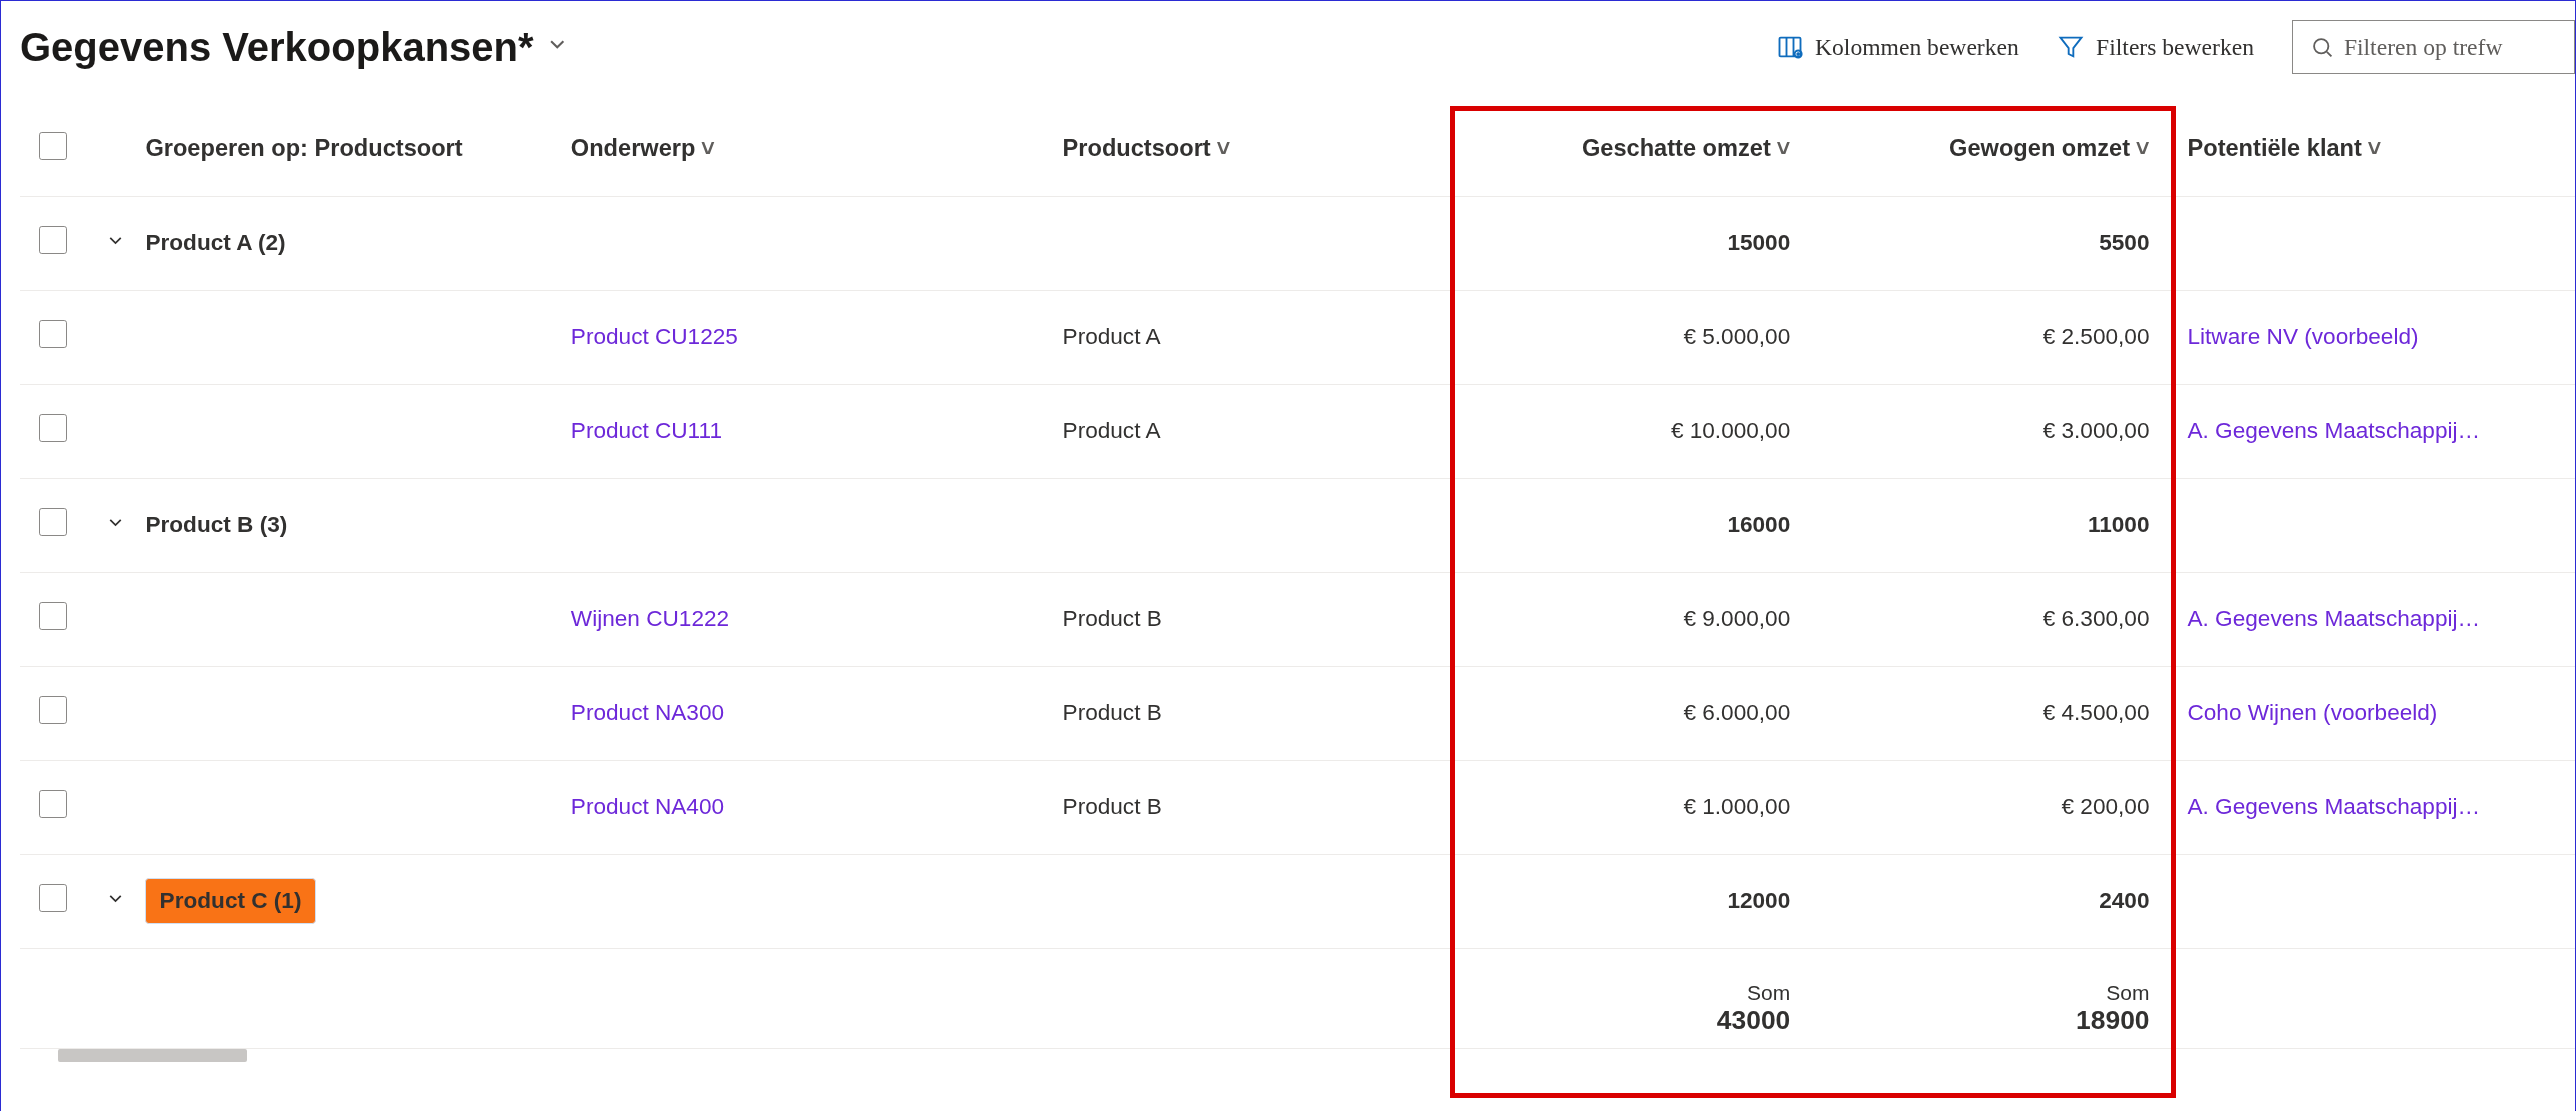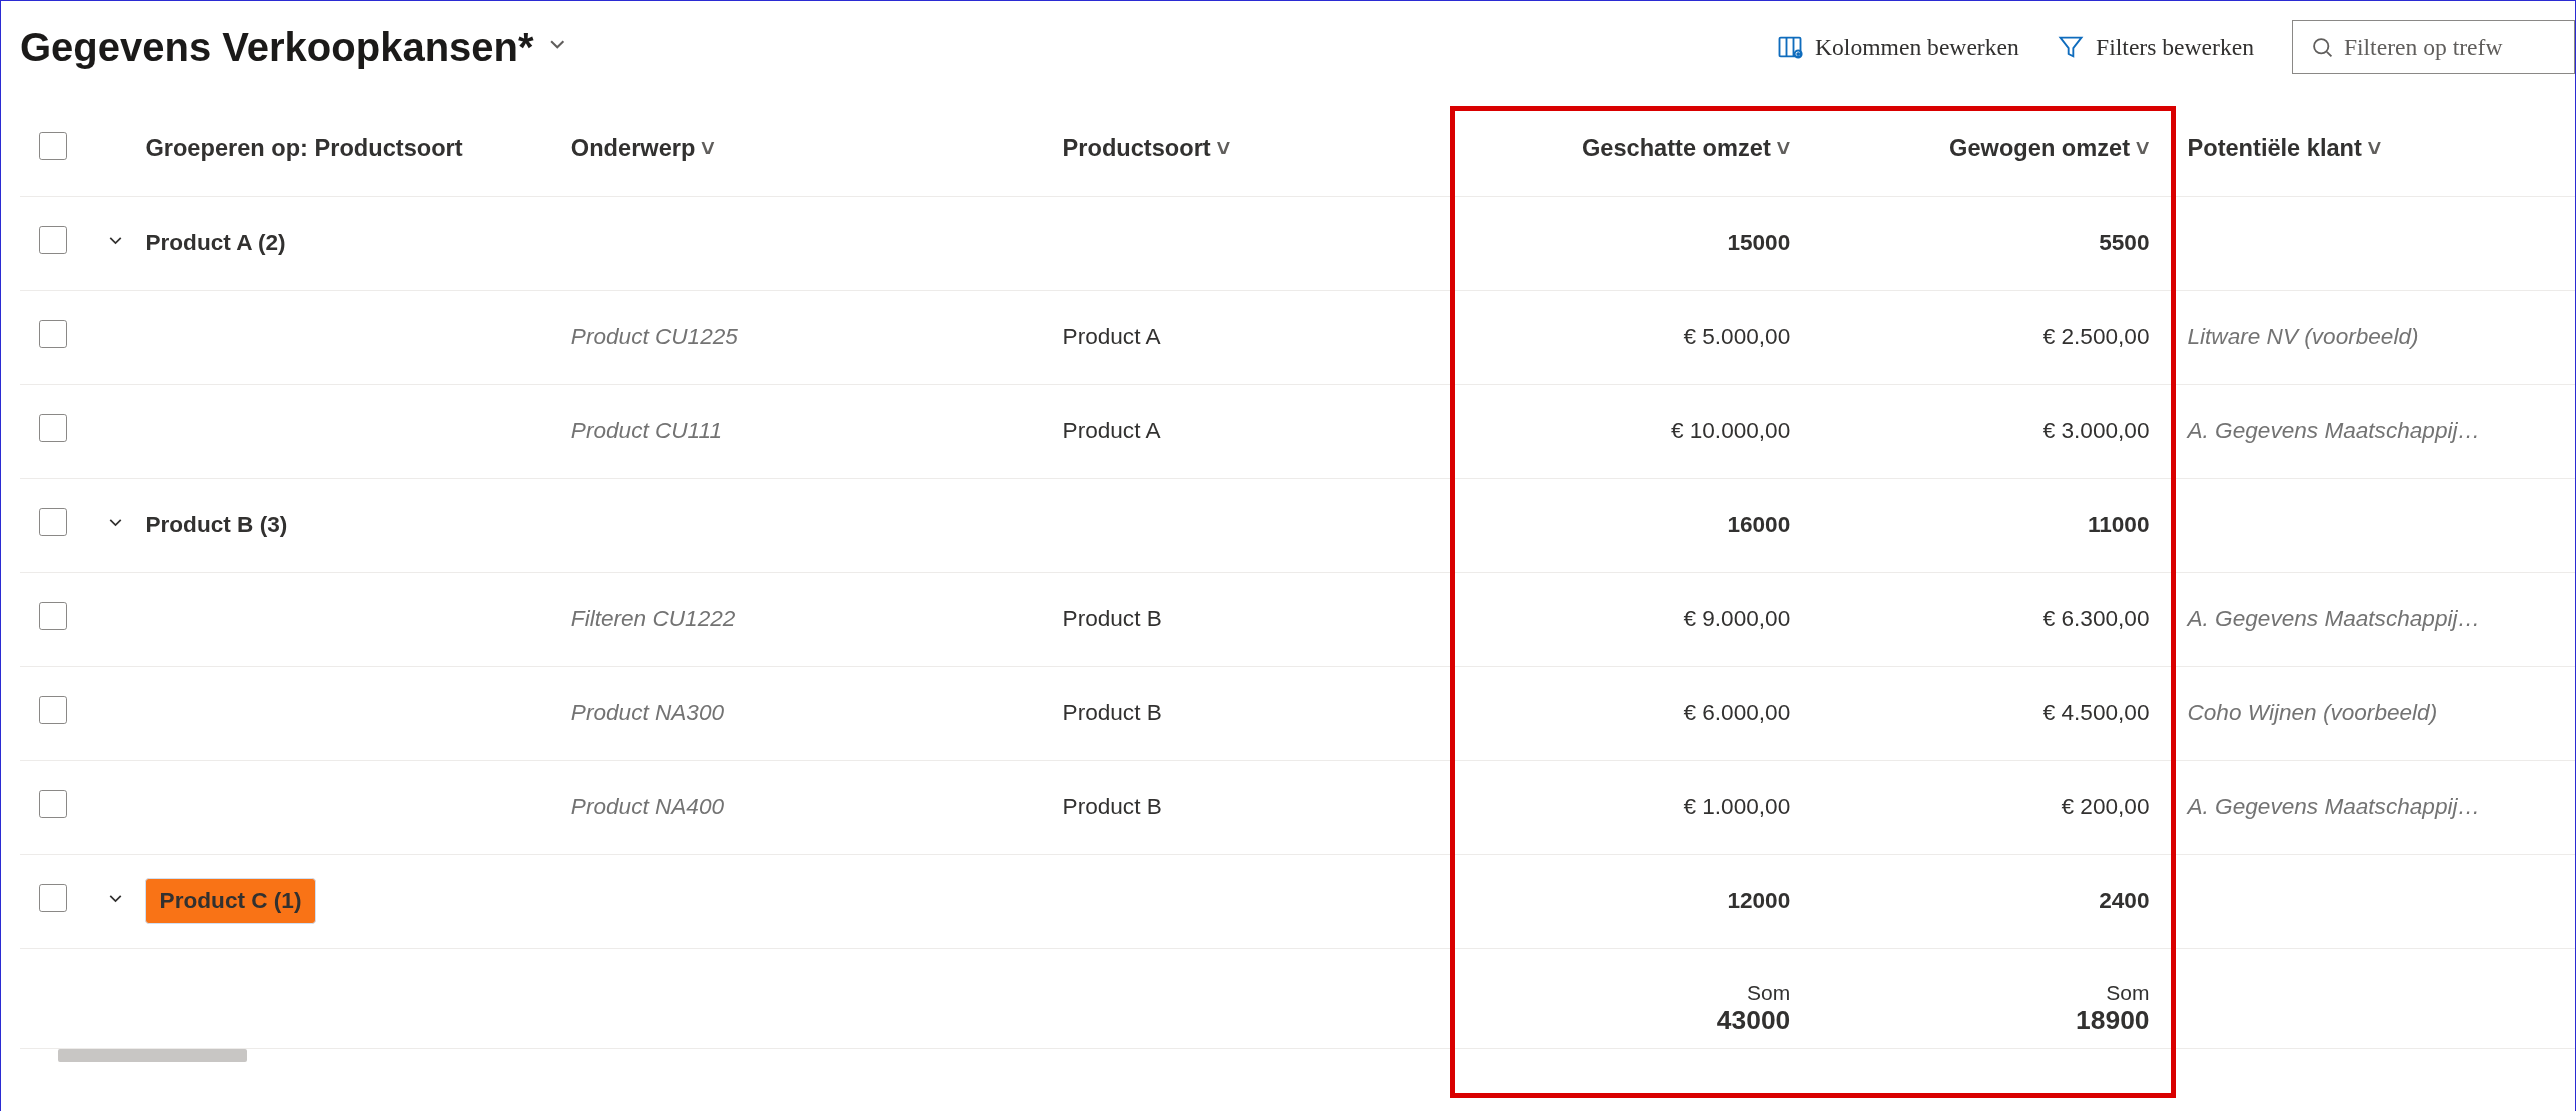--- a/index.html
+++ b/index.html
@@ -49,21 +49,21 @@
   .col-est { width:358px; text-align:right !important; }
   .col-weighted { width:358px; text-align:right !important; }
   .col-client { width:405px; }
 
   .group-row td { font-weight:700; background:#fff; }
   .group-row.active .group-pill {
     background:#f97316; border:0.9px solid #d0dff2; display:inline-block;
     padding:9.4px 13.2px; border-radius:3.8px;
   }
   .data-row td { font-weight:400; }
-  .link { color:#737373; cursor:pointer;font-style:italic; }
+  .link { color:#6d28d9; cursor:pointer; }
   .check { width:28px; height:28px; border:1.9px solid #8a8886; border-radius:2.8px; display:inline-block; background:#fff; }
   .caret { display:inline-block; transform-origin:center; }
   .caret svg { display:block; }
   .th-caret { margin-left:5.7px; color:#605e5c; }
 
   .highlight-box {
     position:absolute;
     border:5.7px solid #d90000;
     pointer-events:none;
   }
@@ -181,21 +181,21 @@
           <td class="col-subject"></td>
           <td class="col-type"></td>
           <td class="col-est">16000</td>
           <td class="col-weighted">11000</td>
           <td class="col-client"></td>
         </tr>
         <tr class="data-row">
           <td class="col-check"><span class="check"></span></td>
           <td class="col-toggle"></td>
           <td class="col-group-label"></td>
-          <td class="col-subject"><span class="link">Filteren CU1222</span></td>
+          <td class="col-subject"><span class="link">Wijnen CU1222</span></td>
           <td class="col-type">Product B</td>
           <td class="col-est">€ 9.000,00</td>
           <td class="col-weighted">€ 6.300,00</td>
           <td class="col-client"><span class="link">A. Gegevens Maatschappij…</span></td>
         </tr>
         <tr class="data-row">
           <td class="col-check"><span class="check"></span></td>
           <td class="col-toggle"></td>
           <td class="col-group-label"></td>
           <td class="col-subject"><span class="link">Product NA300</span></td>

